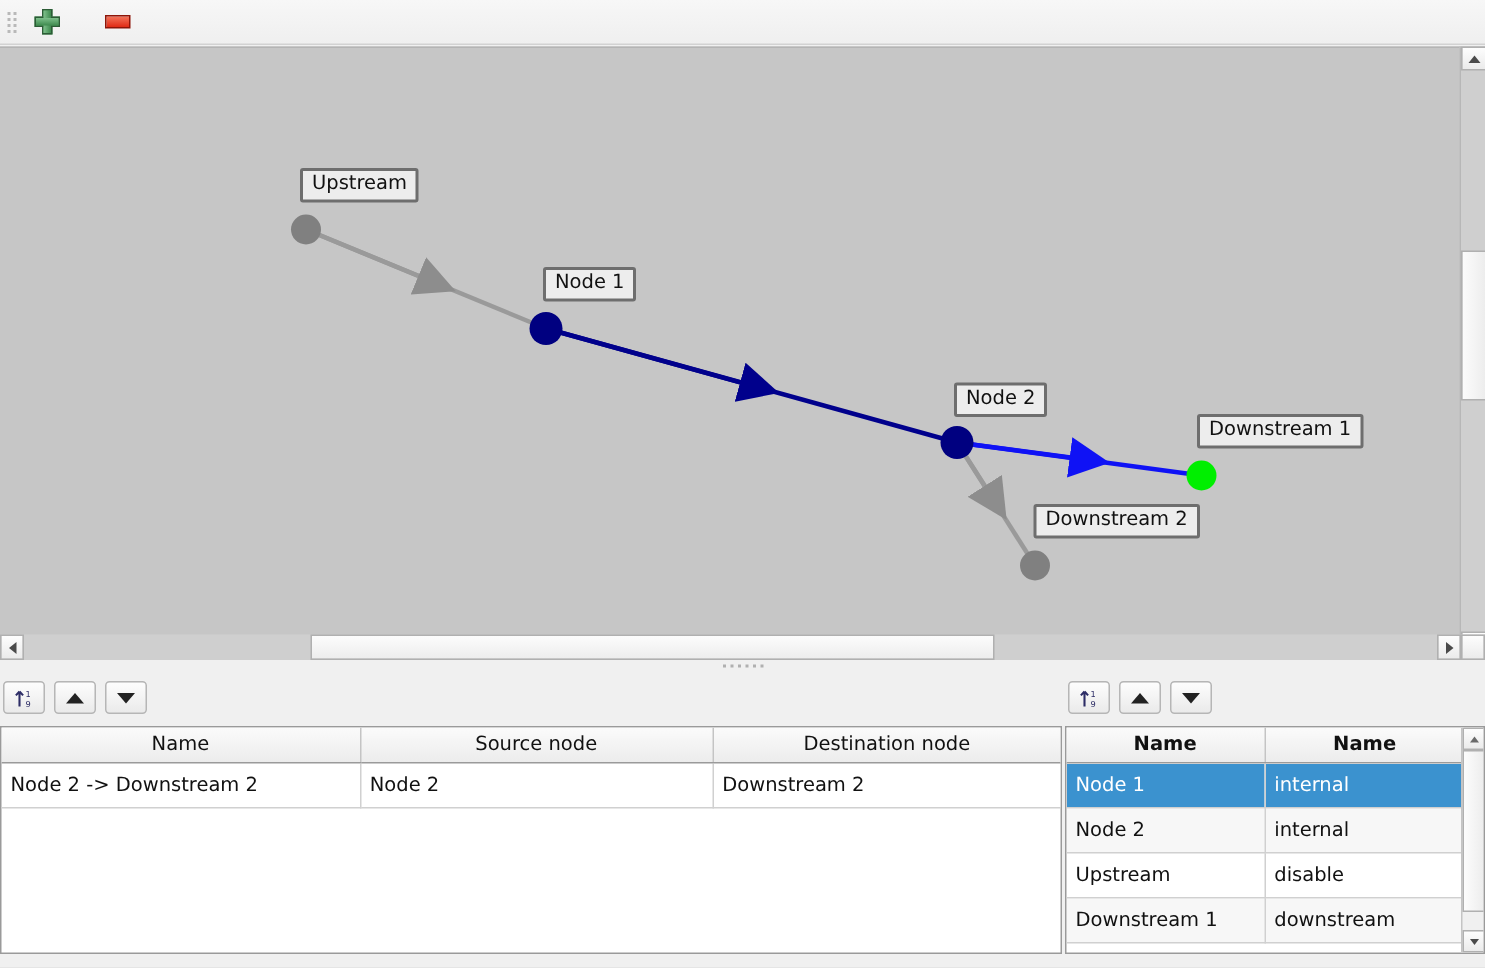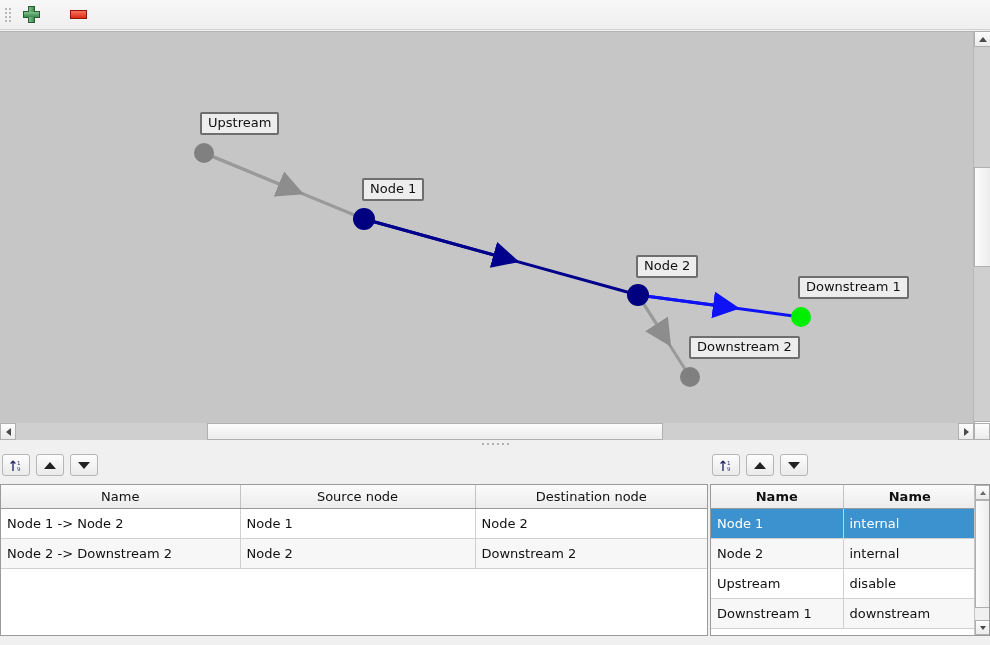--- a/index.html
+++ b/index.html
@@ -287,25 +287,20 @@
           </colgroup>
         <thead>
           <tr>
             <th>Name</th>
             <th>Source node</th>
             <th>Destination node</th>
           </tr>
         </thead>
         <tbody>
           <tr>
-            <td>Node 1 -&gt; Node 2</td>
-            <td>Node 1</td>
-            <td>Node 2</td>
-          </tr>
-          <tr>
             <td>Node 2 -&gt; Downstream 2</td>
             <td>Node 2</td>
             <td>Downstream 2</td>
           </tr>
         </tbody>
       </table>
     </div>
   </div>
 
   <div class="panel right">

